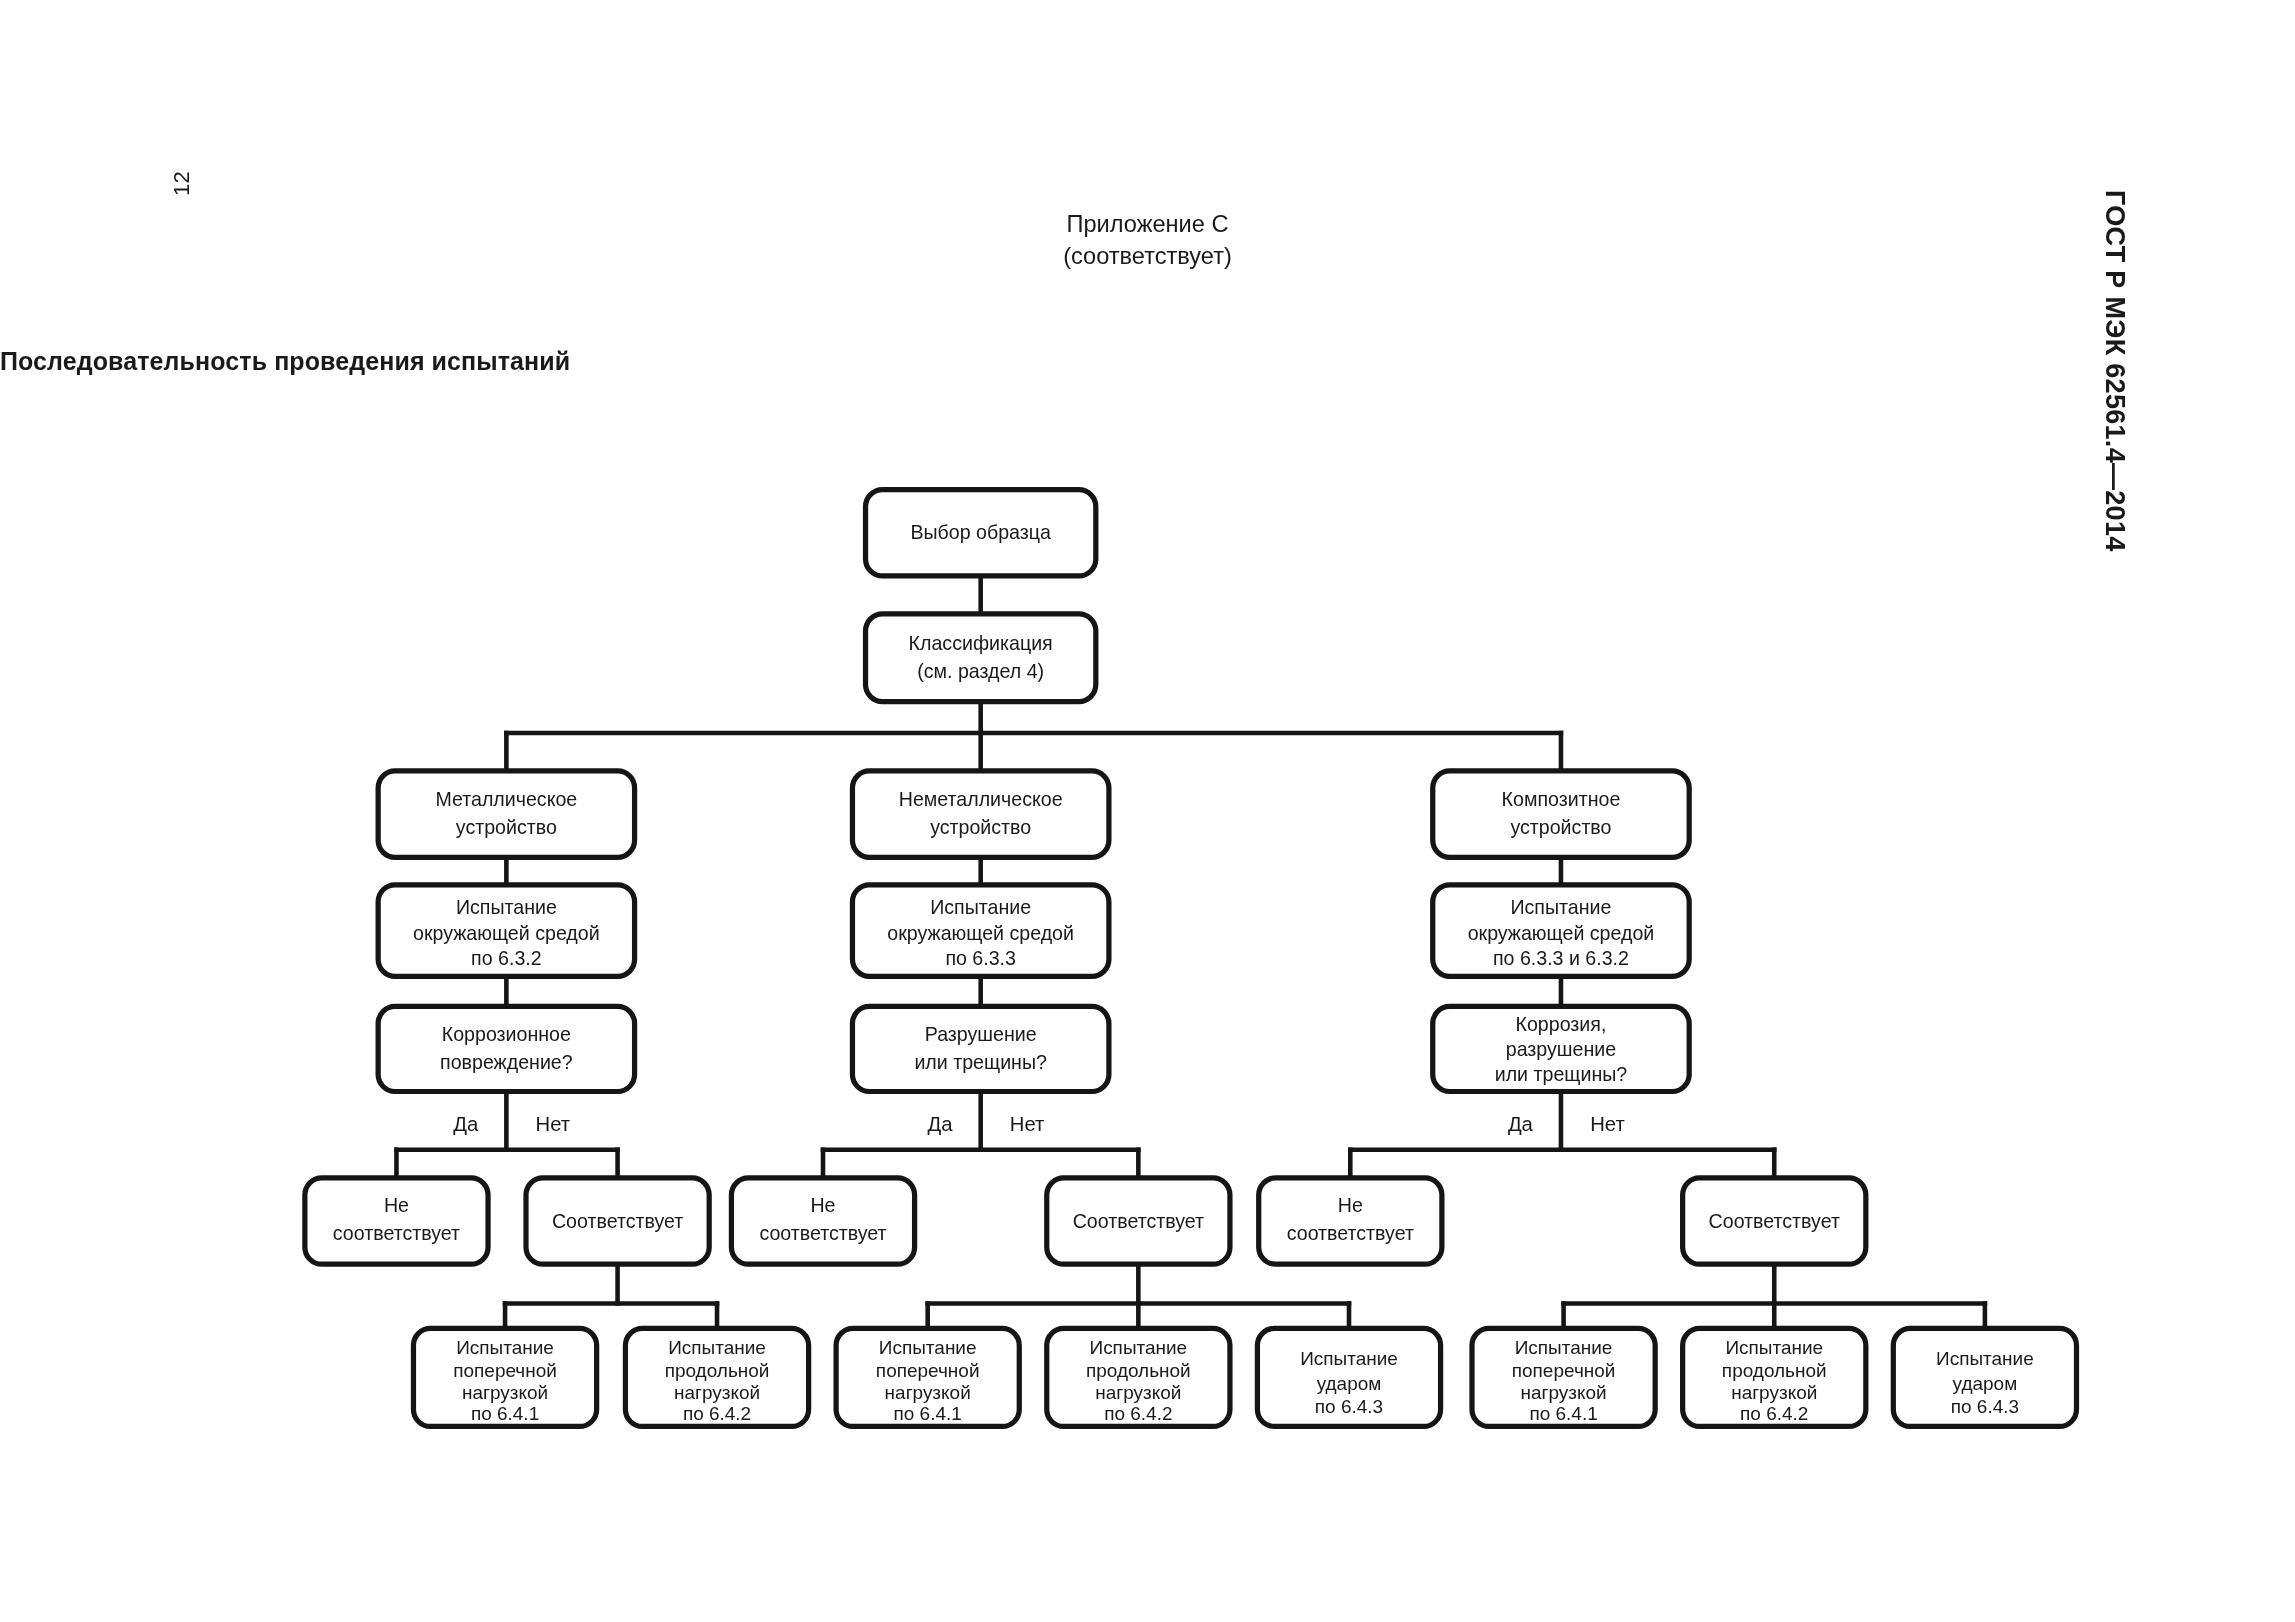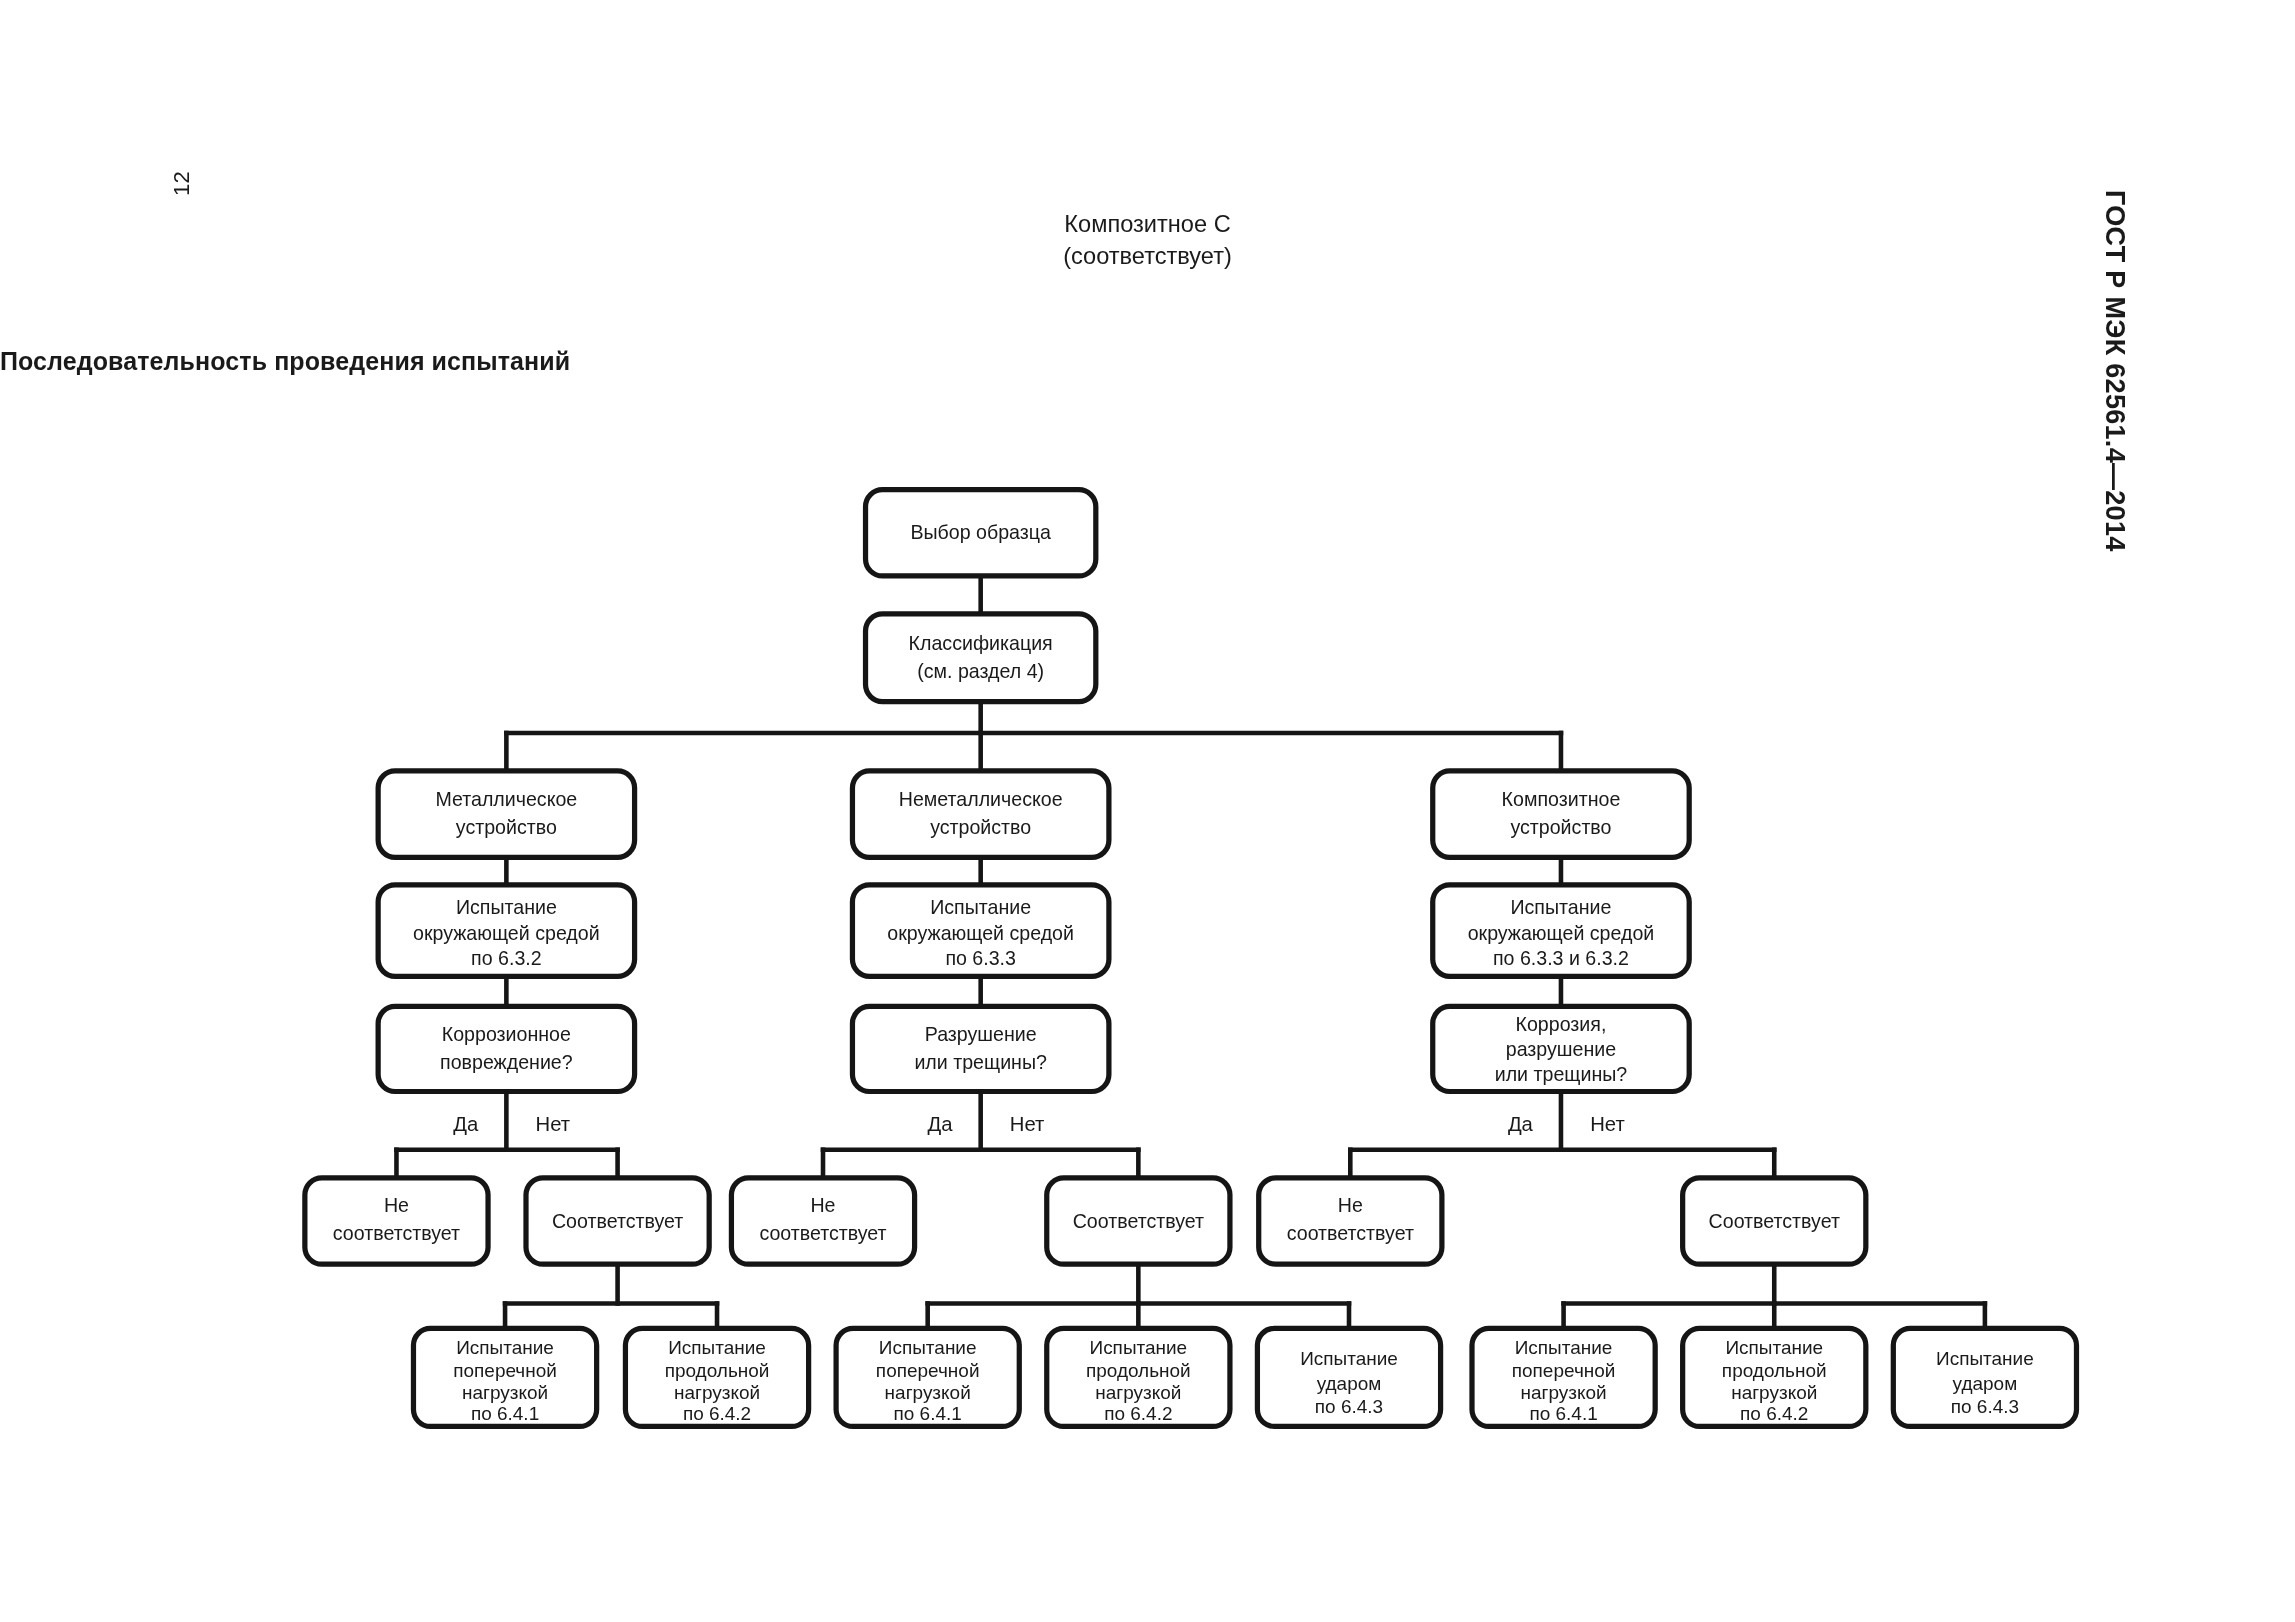--- a/index.html
+++ b/index.html
@@ -101,21 +101,21 @@
 </style>
 </head>
 <body>
 
 <div class="page">
 
   <div class="page-number">12</div>
   <div class="std-ref">ГОСТ Р МЭК 62561.4—2014</div>
 
   <div class="annex">
-    <div>Композитное С</div>
+    <div>Приложение С</div>
     <div>(соответствует)</div>
   </div>
 
   <div class="chart-title">Последовательность проведения испытаний</div>
 
   <svg id="flow" width="2295" height="1623" viewBox="0 0 3508 2480">
 
     <g>
 
       <path class="ln" d="M1499 880 L1499 938"></path>

